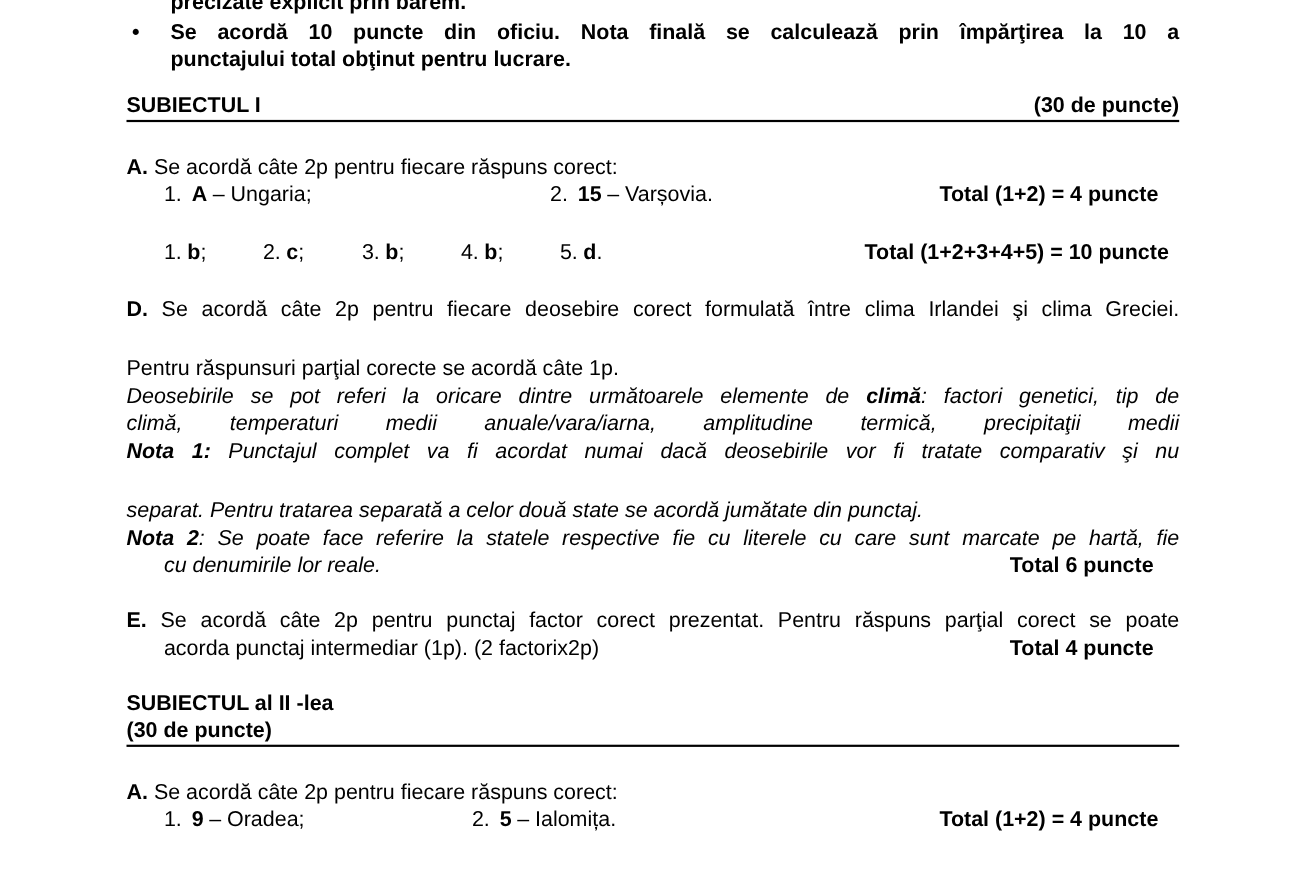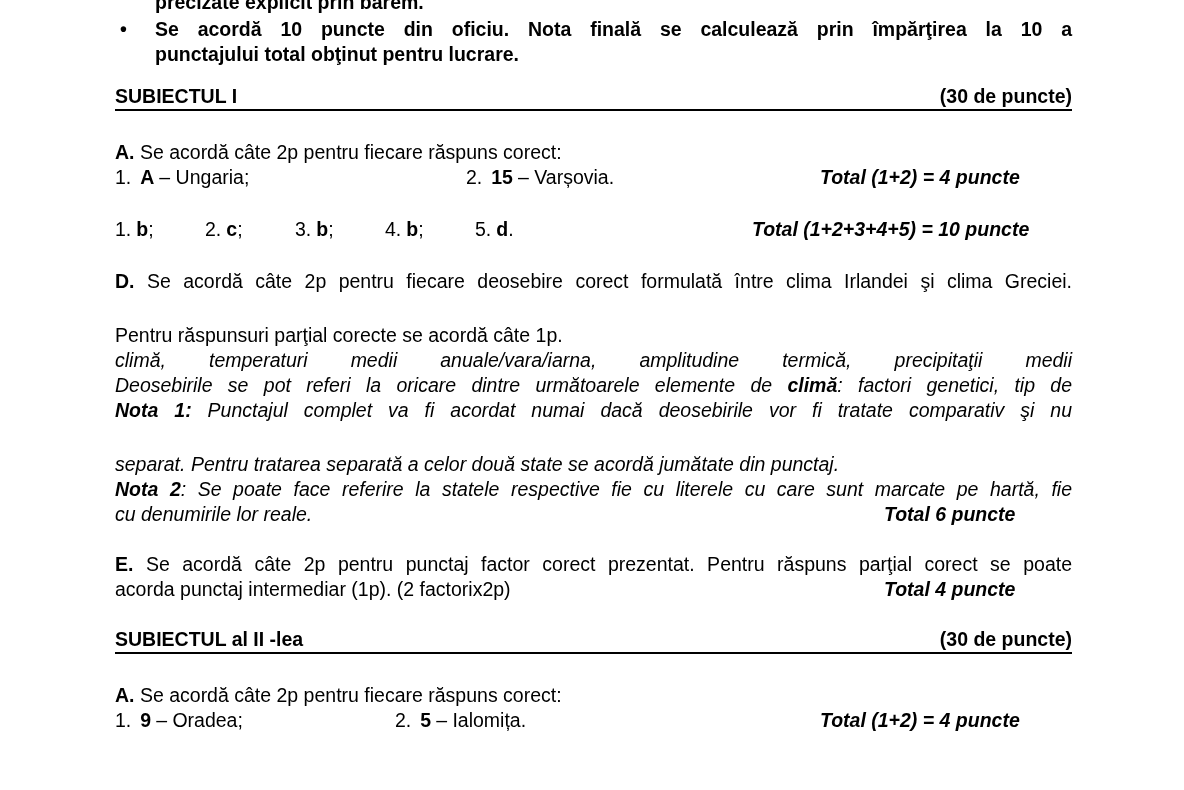--- a/index.html
+++ b/index.html
@@ -42,27 +42,27 @@
     left: 5px;
     top: 0;
   }
   .heading {
     display: flex;
     justify-content: space-between;
     font-weight: bold;
     border-bottom: 2px solid #000;
     margin-top: 17px;
   }
-  .heading2 { margin-top: 25px; }
+  .heading2 { margin-top: 25px; flex-direction: column; }
   .sec { margin-top: 22px; }
   .sec-gap { margin-top: 25px; }
   .sec-gap27 { margin-top: 27px; }
-  .row { position: relative; height: 25px; }
+  .row { position: relative; height: 25px; margin-left: 34px; }
   .abs { position: absolute; top: 0; }
-  .total { font-weight: bold; font-style: italic; }
+  .total { font-weight: bold; }
   .ml9 { margin-left: 9px; }
   .ml5 { margin-left: 5px; }
 </style>
 </head>
 <body>
 
 <div class="page">
 
   <div class="cutline">precizate explicit prin barem.</div>
 
@@ -94,22 +94,22 @@
       <span class="abs" style="left:180px"><span>3.</span><span class="b ml5">b</span><span>;</span></span>
       <span class="abs" style="left:270px"><span>4.</span><span class="b ml5">b</span><span>;</span></span>
       <span class="abs" style="left:360px"><span>5.</span><span class="b ml5">d</span><span>.</span></span>
       <span class="abs total" style="left:637px">Total (1+2+3+4+5) = 10 puncte</span>
     </div>
   </div>
 
   <div class="sec-gap27">
     <div class="jl"><span class="b">D.</span><span> Se acordă câte 2p pentru fiecare deosebire corect formulată între clima Irlandei şi clima Greciei.</span></div>
     <div class="line">Pentru răspunsuri parţial corecte se acordă câte 1p.</div>
+    <div class="jl i"><span>Deosebirile se pot referi la oricare dintre următoarele elemente de </span><span class="bi">climă</span><span>: factori genetici, tip de</span></div>
     <div class="jl i">climă, temperaturi medii anuale/vara/iarna, amplitudine termică, precipitaţii medii</div>
-    <div class="jl i"><span>Deosebirile se pot referi la oricare dintre următoarele elemente de </span><span class="bi">climă</span><span>: factori genetici, tip de</span></div>
     <div class="jl i"><span class="bi">Nota 1:</span><span> Punctajul complet va fi acordat numai dacă deosebirile vor fi tratate comparativ şi nu</span></div>
     <div class="i line">separat. Pentru tratarea separată a celor două state se acordă jumătate din punctaj.</div>
     <div class="jl i"><span class="bi">Nota 2</span><span>: Se poate face referire la statele respective fie cu literele cu care sunt marcate pe hartă, fie</span></div>
     <div class="row">
       <span class="abs i" style="left:0">cu denumirile lor reale.</span>
       <span class="abs total" style="left:769px">Total 6 puncte</span>
     </div>
   </div>
 
   <div class="sec-gap">

